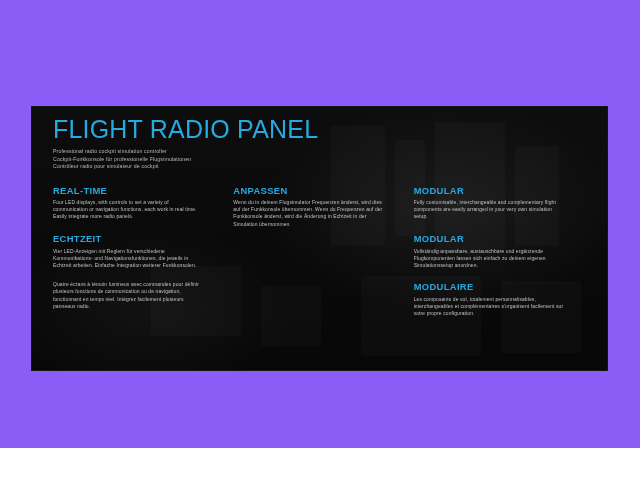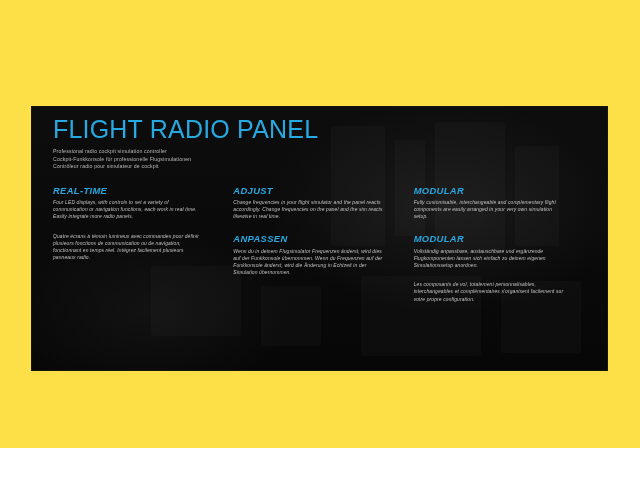--- a/index.html
+++ b/index.html
@@ -12,21 +12,21 @@
     height: 480px;
     overflow: hidden;
     font-family: "Liberation Sans", sans-serif;
     -webkit-font-smoothing: antialiased;
   }
 
   #page {
     position: relative;
     width: 640px;
     height: 448px;
-    background: #fde047;
+    background: #8b5cf6;
   }
 
   
   #banner {
     position: absolute;
     left: 31px;
     top: 106px;
     width: 577px;
     height: 265px;
     background: #0a0a0a;
@@ -71,21 +71,20 @@
     color: #b9b9b9;
     font-size: 5.2px;
     line-height: 7.6px;
     letter-spacing: 0.15px;
     white-space: nowrap;
   }
 
   #columns {
     display: flex;
     gap: 8px;
-    font-style: italic;
   }
   .col {
     width: 33.33%;
     padding-right: 22px;
     box-sizing: border-box;
   }
 
   .block { margin-bottom: 12.5px; }
 
   .block-heading {
@@ -133,45 +132,46 @@
       </ul>
 
       <div id="columns">
 
         <div class="col">
           <div class="block">
             <div class="block-heading">REAL-TIME</div>
             <p class="block-body">Four LED displays, with controls to set a variety of communication or navigation functions, each work in real time. Easily integrate more radio panels.</p>
           </div>
           <div class="block">
+            <div class="block-heading">ECHTZEIT</div>
+            <p class="block-body">Vier LED-Anzeigen mit Reglern für verschiedene Kommunikations- und Navigationsfunktionen, die jeweils in Echtzeit arbeiten. Einfache Integration weiterer Funkkonsolen.</p>
+          </div>
+          <div class="block">
             <p class="block-body">Quatre écrans à témoin lumineux avec commandes pour définir plusieurs fonctions de communication ou de navigation, fonctionnant en temps réel. Intégrez facilement plusieurs panneaux radio.</p>
           </div>
         </div>
 
         <div class="col">
-          <div class="block">
-            <div class="block-heading">ADJUST</div>
-            <p class="block-body">Change frequencies in your flight simulator and the panel reacts accordingly. Change frequencies on the panel and the sim reacts likewise in real time.</p>
-          </div>
           <div class="block">
             <div class="block-heading">ANPASSEN</div>
             <p class="block-body">Wenn du in deinem Flugsimulator Frequenzen änderst, wird dies auf der Funkkonsole übernommen. Wenn du Frequenzen auf der Funkkonsole änderst, wird die Änderung in Echtzeit in der Simulation übernommen.</p>
           </div>
         </div>
 
         <div class="col">
           <div class="block">
             <div class="block-heading">MODULAR</div>
             <p class="block-body">Fully customisable, interchangeable and complementary flight components are easily arranged in your very own simulation setup.</p>
           </div>
           <div class="block">
             <div class="block-heading">MODULAR</div>
             <p class="block-body">Vollständig anpassbare, austauschbare und ergänzende Flugkomponenten lassen sich einfach zu deinem eigenen Simulationssetup anordnen.</p>
           </div>
           <div class="block">
+            <div class="block-heading">MODULAIRE</div>
             <p class="block-body">Les composants de vol, totalement personnalisables, interchangeables et complémentaires s'organisent facilement sur votre propre configuration.</p>
           </div>
         </div>
 
       </div>
     </div>
   </div>
 </div>
 
 </body></html>

